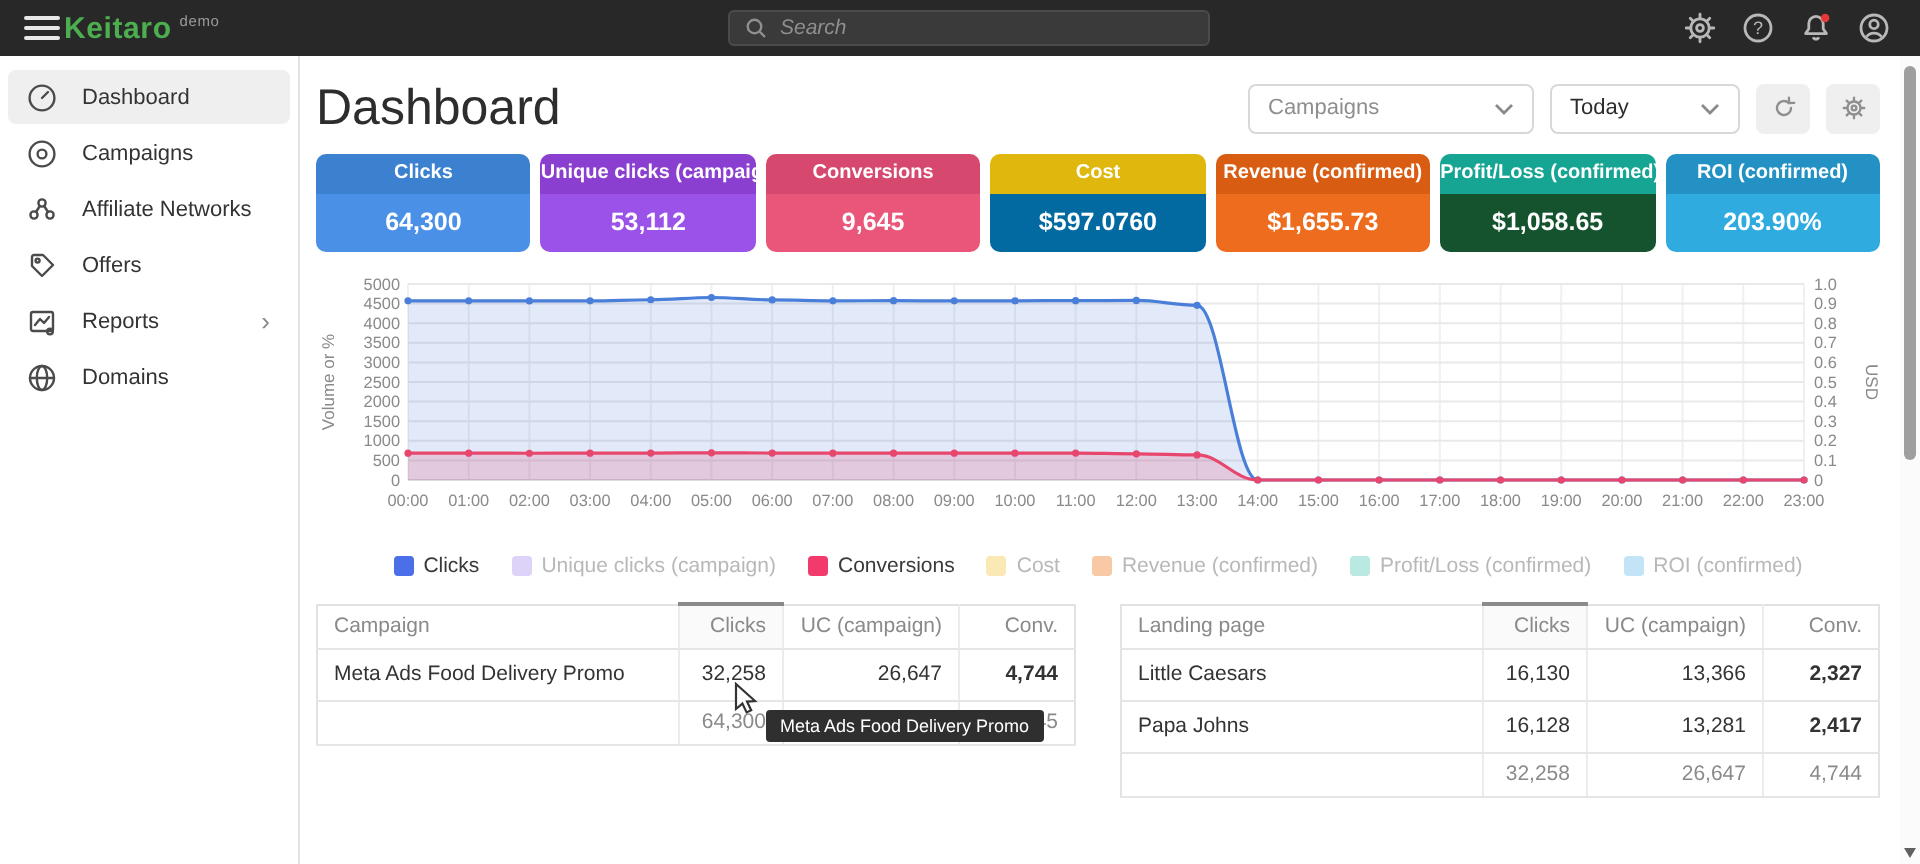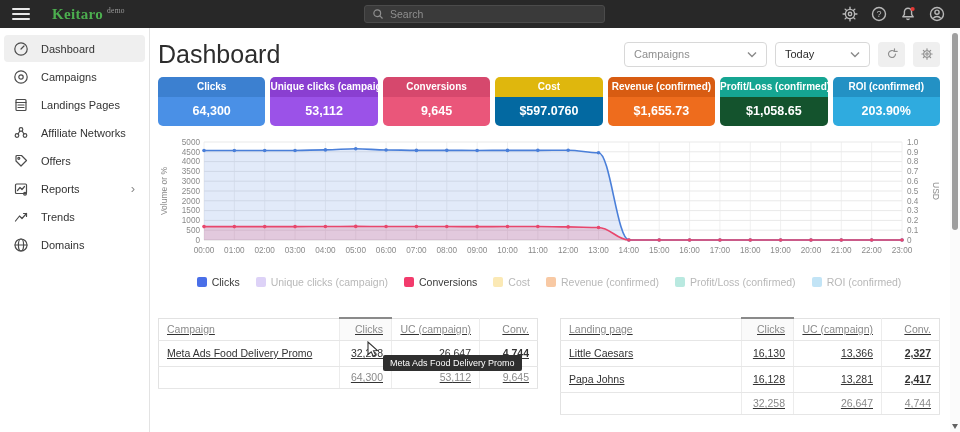--- a/index.html
+++ b/index.html
@@ -6,29 +6,29 @@
   html,body { width:960px; height:432px; }
   body { position:relative; overflow:hidden; background:#fff;
          font-family:"Liberation Sans", sans-serif; color:#333; }
 
   
   .topbar { position:absolute; left:0; top:0; width:960px; height:28px;
             background:#282828; display:flex; align-items:center; z-index:5; }
   .hamburger { width:18px; height:12px; margin-left:12px; display:flex; flex-direction:column;
                justify-content:space-between; cursor:pointer; }
   .hamburger span { display:block; height:2px; background:#e8e8e8; border-radius:1px; }
-  .brand { margin-left:22px; font-size:15px; font-weight:bold; color:#4cae4f; letter-spacing:.3px;font-family:Liberation Serif, serif; }
+  .brand { margin-left:2px; font-size:15px; font-weight:bold; color:#4cae4f; letter-spacing:.3px; }
   .brand-suffix { font-size:7.5px; color:#9a9a9a; margin-left:4px; vertical-align:6px; font-weight:normal; }
   .search-box { position:absolute; left:364px; top:5px; width:241px; height:18px;
                 background:#3a3a3a; border:1px solid #4b4b4b; border-radius:3px;
                 display:flex; align-items:center; padding:0 7px; }
   .search-box svg { flex:0 0 auto; }
   .search-input { background:transparent; border:none; outline:none; color:#ccc;
                   font-size:10.5px; margin-left:6px; width:100%;
-                  font-family:"Liberation Sans", sans-serif; }
+                  font-family:"Liberation Sans", sans-serif;font-style:italic; }
   .search-input::placeholder { color:#8f8f8f; }
   .topbar-icons { position:absolute; right:14px; top:0; height:28px; display:flex;
                   align-items:center; gap:11px; }
   .tb-icon { width:18px; height:18px; position:relative; cursor:pointer; }
 
   
   .sidebar { position:absolute; left:0; top:28px; width:150px; height:404px;
              background:#fff; border-right:1px solid #e3e3e3; padding-top:6px; }
   .side-item { height:27px; margin:1px 4px; display:flex; align-items:center;
                padding-left:9px; border-radius:4px; cursor:pointer; font-size:11px; color:#333; }
@@ -58,21 +58,21 @@
 
   
   .chart-wrap { margin-top:8px; }
   .legend { display:flex; justify-content:center; gap:16px; margin-top:10px; }
   .legend-item { display:flex; align-items:center; gap:5px; font-size:10.5px; cursor:pointer; }
   .legend-swatch { width:10px; height:10px; border-radius:2px; }
   .legend-item.inactive { color:#b8b8b8; }
   .legend-item.active { color:#3a3a3a; }
 
   
-  .tables { display:flex; gap:22px; margin-top:29px;text-decoration:underline; }
+  .tables { display:flex; gap:22px; margin-top:12px; }
   .table-card { flex:1; }
   table { width:100%; border-collapse:collapse; font-size:10.5px; border:1px solid #e2e2e2; }
   th, td { padding:0 8px; border-bottom:1px solid #e6e6e6; }
   thead th { height:22px; color:#8a8a8a; font-weight:400; text-align:left; }
   tbody td { height:26px; color:#333; }
   tfoot td { height:22px; color:#8a8a8a; }
   .num { text-align:right; border-left:1px solid #ececec; }
   th.num { white-space:nowrap; }
   th.sorted { border-top:2px solid #8a8a8a; background:#fafafa; }
   td.bold { font-weight:bold; }
@@ -164,31 +164,20 @@
         <svg width="16" height="16" viewBox="0 0 16 16" fill="none" stroke="#4b4b4b" stroke-width="1.2" stroke-linecap="round" stroke-linejoin="round">
           <circle cx="8" cy="8" r="6.2"></circle>
           <circle cx="8" cy="8" r="2.2"></circle>
         </svg>
       </span>
       <span>Campaigns</span>
     </div>
     <div class="side-item">
       <span class="icon">
         <svg width="16" height="16" viewBox="0 0 16 16" fill="none" stroke="#4b4b4b" stroke-width="1.2" stroke-linecap="round" stroke-linejoin="round">
-          <rect x="3" y="2.5" width="10" height="11" rx="1"></rect>
-          <line x1="3" y1="5.5" x2="13" y2="5.5"></line>
-          <line x1="5" y1="8" x2="11" y2="8"></line>
-          <line x1="5" y1="10.5" x2="11" y2="10.5"></line>
-        </svg>
-      </span>
-      <span>Landings Pages</span>
-    </div>
-    <div class="side-item">
-      <span class="icon">
-        <svg width="16" height="16" viewBox="0 0 16 16" fill="none" stroke="#4b4b4b" stroke-width="1.2" stroke-linecap="round" stroke-linejoin="round">
           <circle cx="8" cy="4.5" r="1.8"></circle>
           <circle cx="4" cy="10.5" r="1.8"></circle>
           <circle cx="12" cy="10.5" r="1.8"></circle>
           <line x1="6.9" y1="6" x2="5" y2="9"></line>
           <line x1="9.1" y1="6" x2="11" y2="9"></line>
         </svg>
       </span>
       <span>Affiliate Networks</span>
     </div>
     <div class="side-item">
@@ -203,29 +192,20 @@
     <div class="side-item">
       <span class="icon">
         <svg width="16" height="16" viewBox="0 0 16 16" fill="none" stroke="#4b4b4b" stroke-width="1.2" stroke-linecap="round" stroke-linejoin="round">
           <rect x="2.5" y="3" width="11" height="9.5" rx="1"></rect>
           <polyline points="4.5,9.5 7,6.5 9,8.5 11.5,5.5"></polyline>
           <circle cx="12" cy="12.8" r="1.4"></circle>
         </svg>
       </span>
       <span>Reports</span>
       <span class="chev">›</span>
-    </div>
-    <div class="side-item">
-      <span class="icon">
-        <svg width="16" height="16" viewBox="0 0 16 16" fill="none" stroke="#4b4b4b" stroke-width="1.2" stroke-linecap="round" stroke-linejoin="round">
-          <polyline points="2.5,12 6.5,7 9,9.5 13.5,4.5"></polyline>
-          <polyline points="10.5,4.5 13.5,4.5 13.5,7.5"></polyline>
-        </svg>
-      </span>
-      <span>Trends</span>
     </div>
     <div class="side-item">
       <span class="icon">
         <svg width="16" height="16" viewBox="0 0 16 16" fill="none" stroke="#4b4b4b" stroke-width="1.2" stroke-linecap="round" stroke-linejoin="round">
           <circle cx="8" cy="8" r="6"></circle>
           <ellipse cx="8" cy="8" rx="2.6" ry="6"></ellipse>
           <line x1="2" y1="8" x2="14" y2="8"></line>
         </svg>
       </span>
       <span>Domains</span>

